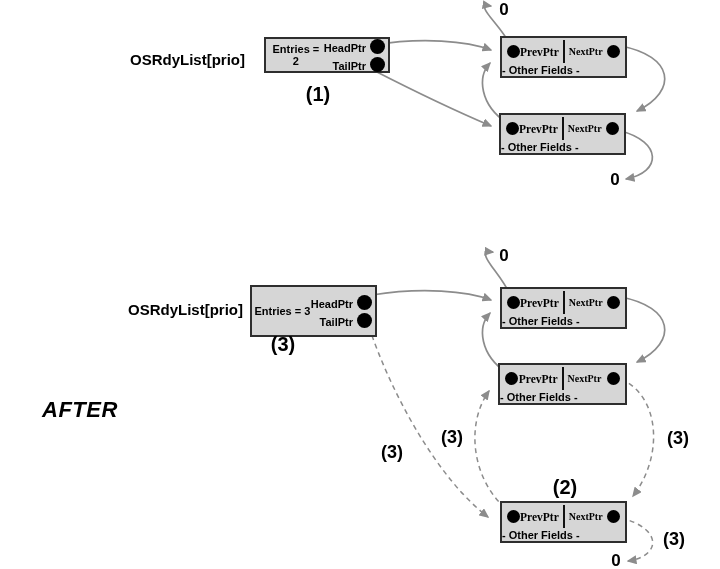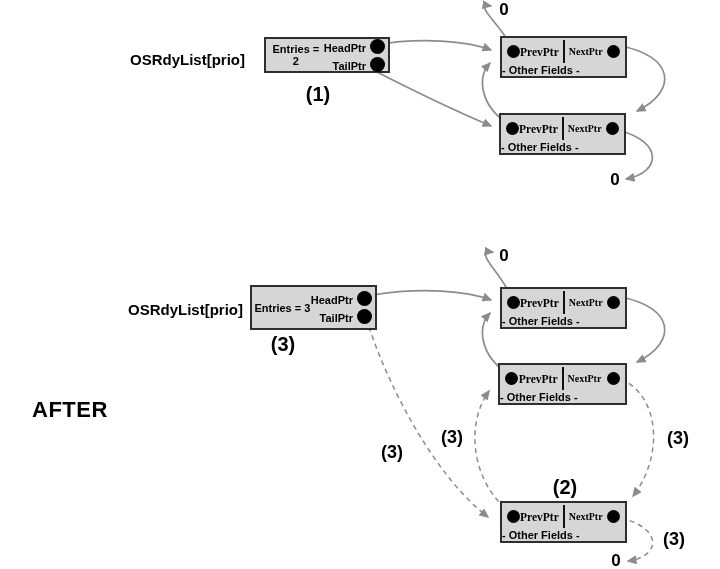--- a/index.html
+++ b/index.html
@@ -107,24 +107,24 @@
       <span class="plabel">PrevPtr</span>
       <span class="vdiv"></span>
       <span class="nlabel">NextPtr</span>
       <span class="dot nd"></span>
     </div>
     <div class="nother">- Other Fields -</div>
   </div>
 
   <div class="abs null-label" style="left:607px;top:170px;">0</div>
 
-  <div class="abs section-label" style="left:32px;top:397px;">AFTER</div>
+  <div class="abs section-label" style="left:42px;top:397px;font-style:italic;">AFTER</div>
   <div class="abs list-label" style="left:125px;top:301px;">OSRdyList[prio]</div>
 
-  <div class="abs ctrl" style="left:250px;top:285px;width:127px;height:45px;">
+  <div class="abs ctrl" style="left:250px;top:285px;width:127px;height:52px;">
     <span class="entries">Entries = 3</span>
     <div class="pcol">
       <div class="prow">
         <span class="pl">HeadPtr</span>
         <span class="dot cd"></span>
       </div>
       <div class="prow">
         <span class="pl">TailPtr</span>
         <span class="dot cd"></span>
       </div>

